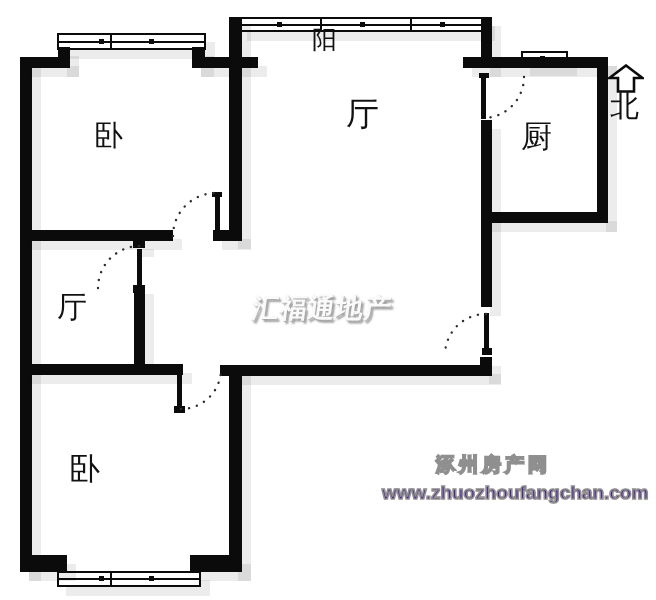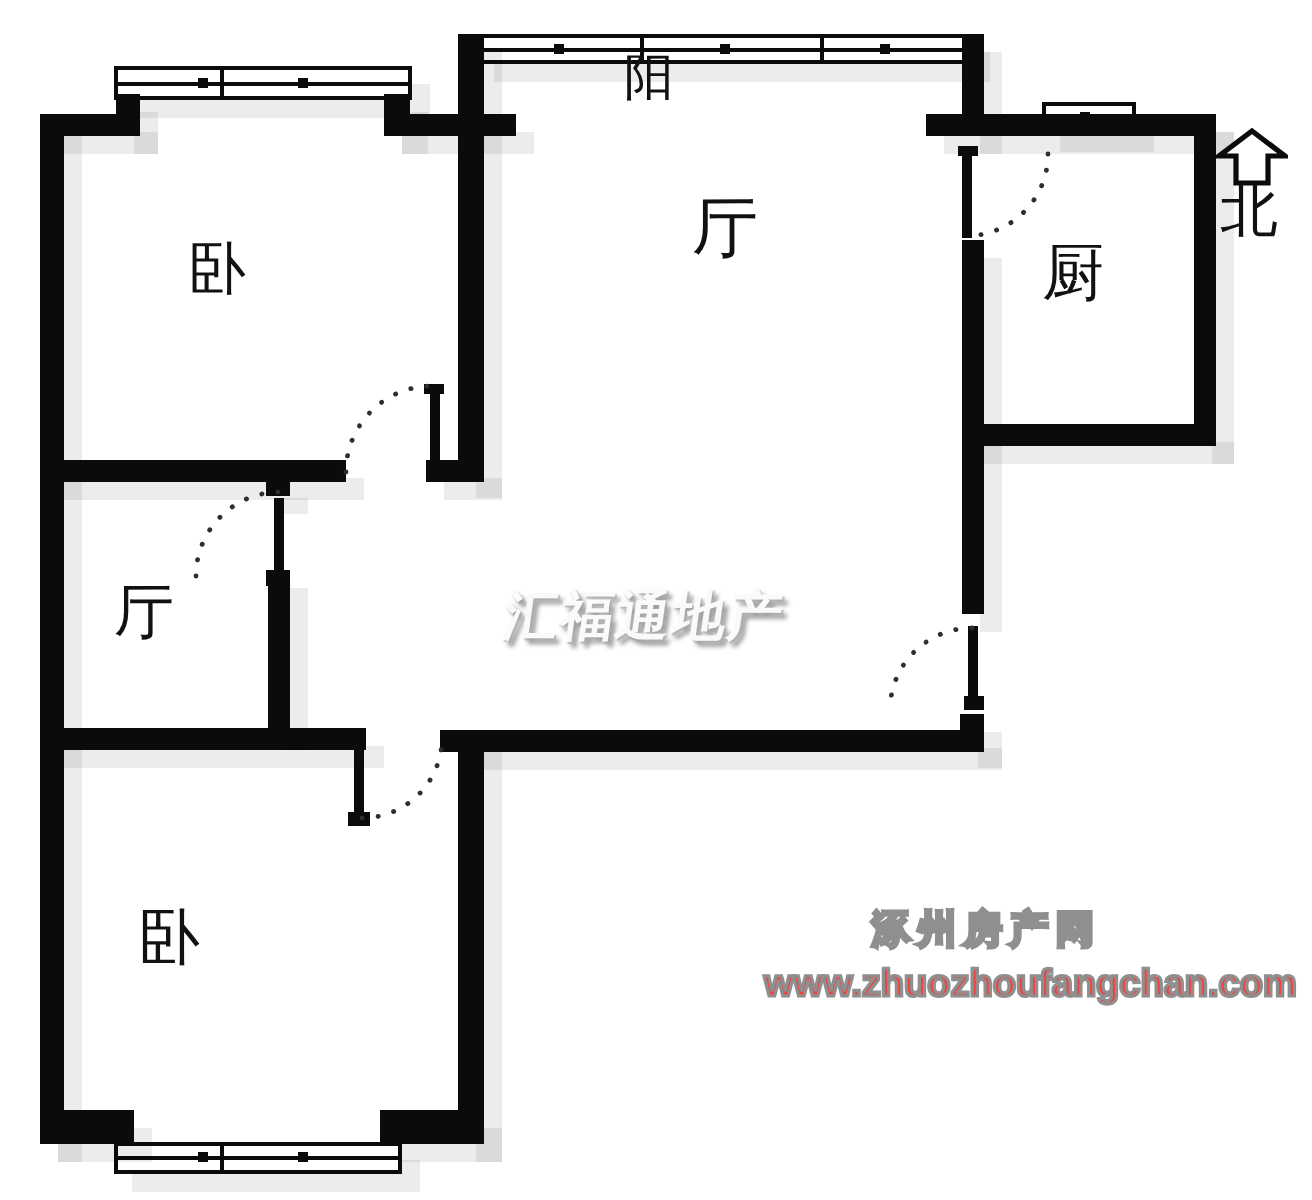--- a/index.html
+++ b/index.html
@@ -25,21 +25,21 @@
     text-shadow:3px 3px 2px #a0a0a0, 1px 1px 1px #b5b5b5;
     white-space:nowrap;
   }
   .wm-site{
     position:absolute;left:436px;top:452px;font-size:19px;font-weight:bold;letter-spacing:4px;
     color:#b91c1c;-webkit-text-stroke:2px #8f8f8f;
     text-shadow:0 0 1px #8f8f8f;white-space:nowrap;
   }
   .wm-url{
     position:absolute;left:382px;top:482px;font-size:19px;font-weight:bold;letter-spacing:0;
-    color:#ef4444;-webkit-text-stroke:1.6px #8f8f8f;
+    color:#4c1d95;-webkit-text-stroke:1.6px #8f8f8f;
     text-shadow:0 0 1px #8f8f8f;white-space:nowrap;
   }
   .arcs{position:absolute;left:0;top:0;pointer-events:none;}
   .compass{position:absolute;left:608px;top:64px;width:36px;height:29px;}
 </style>
 </head>
 <body>
 
 <div id="stage">
 

